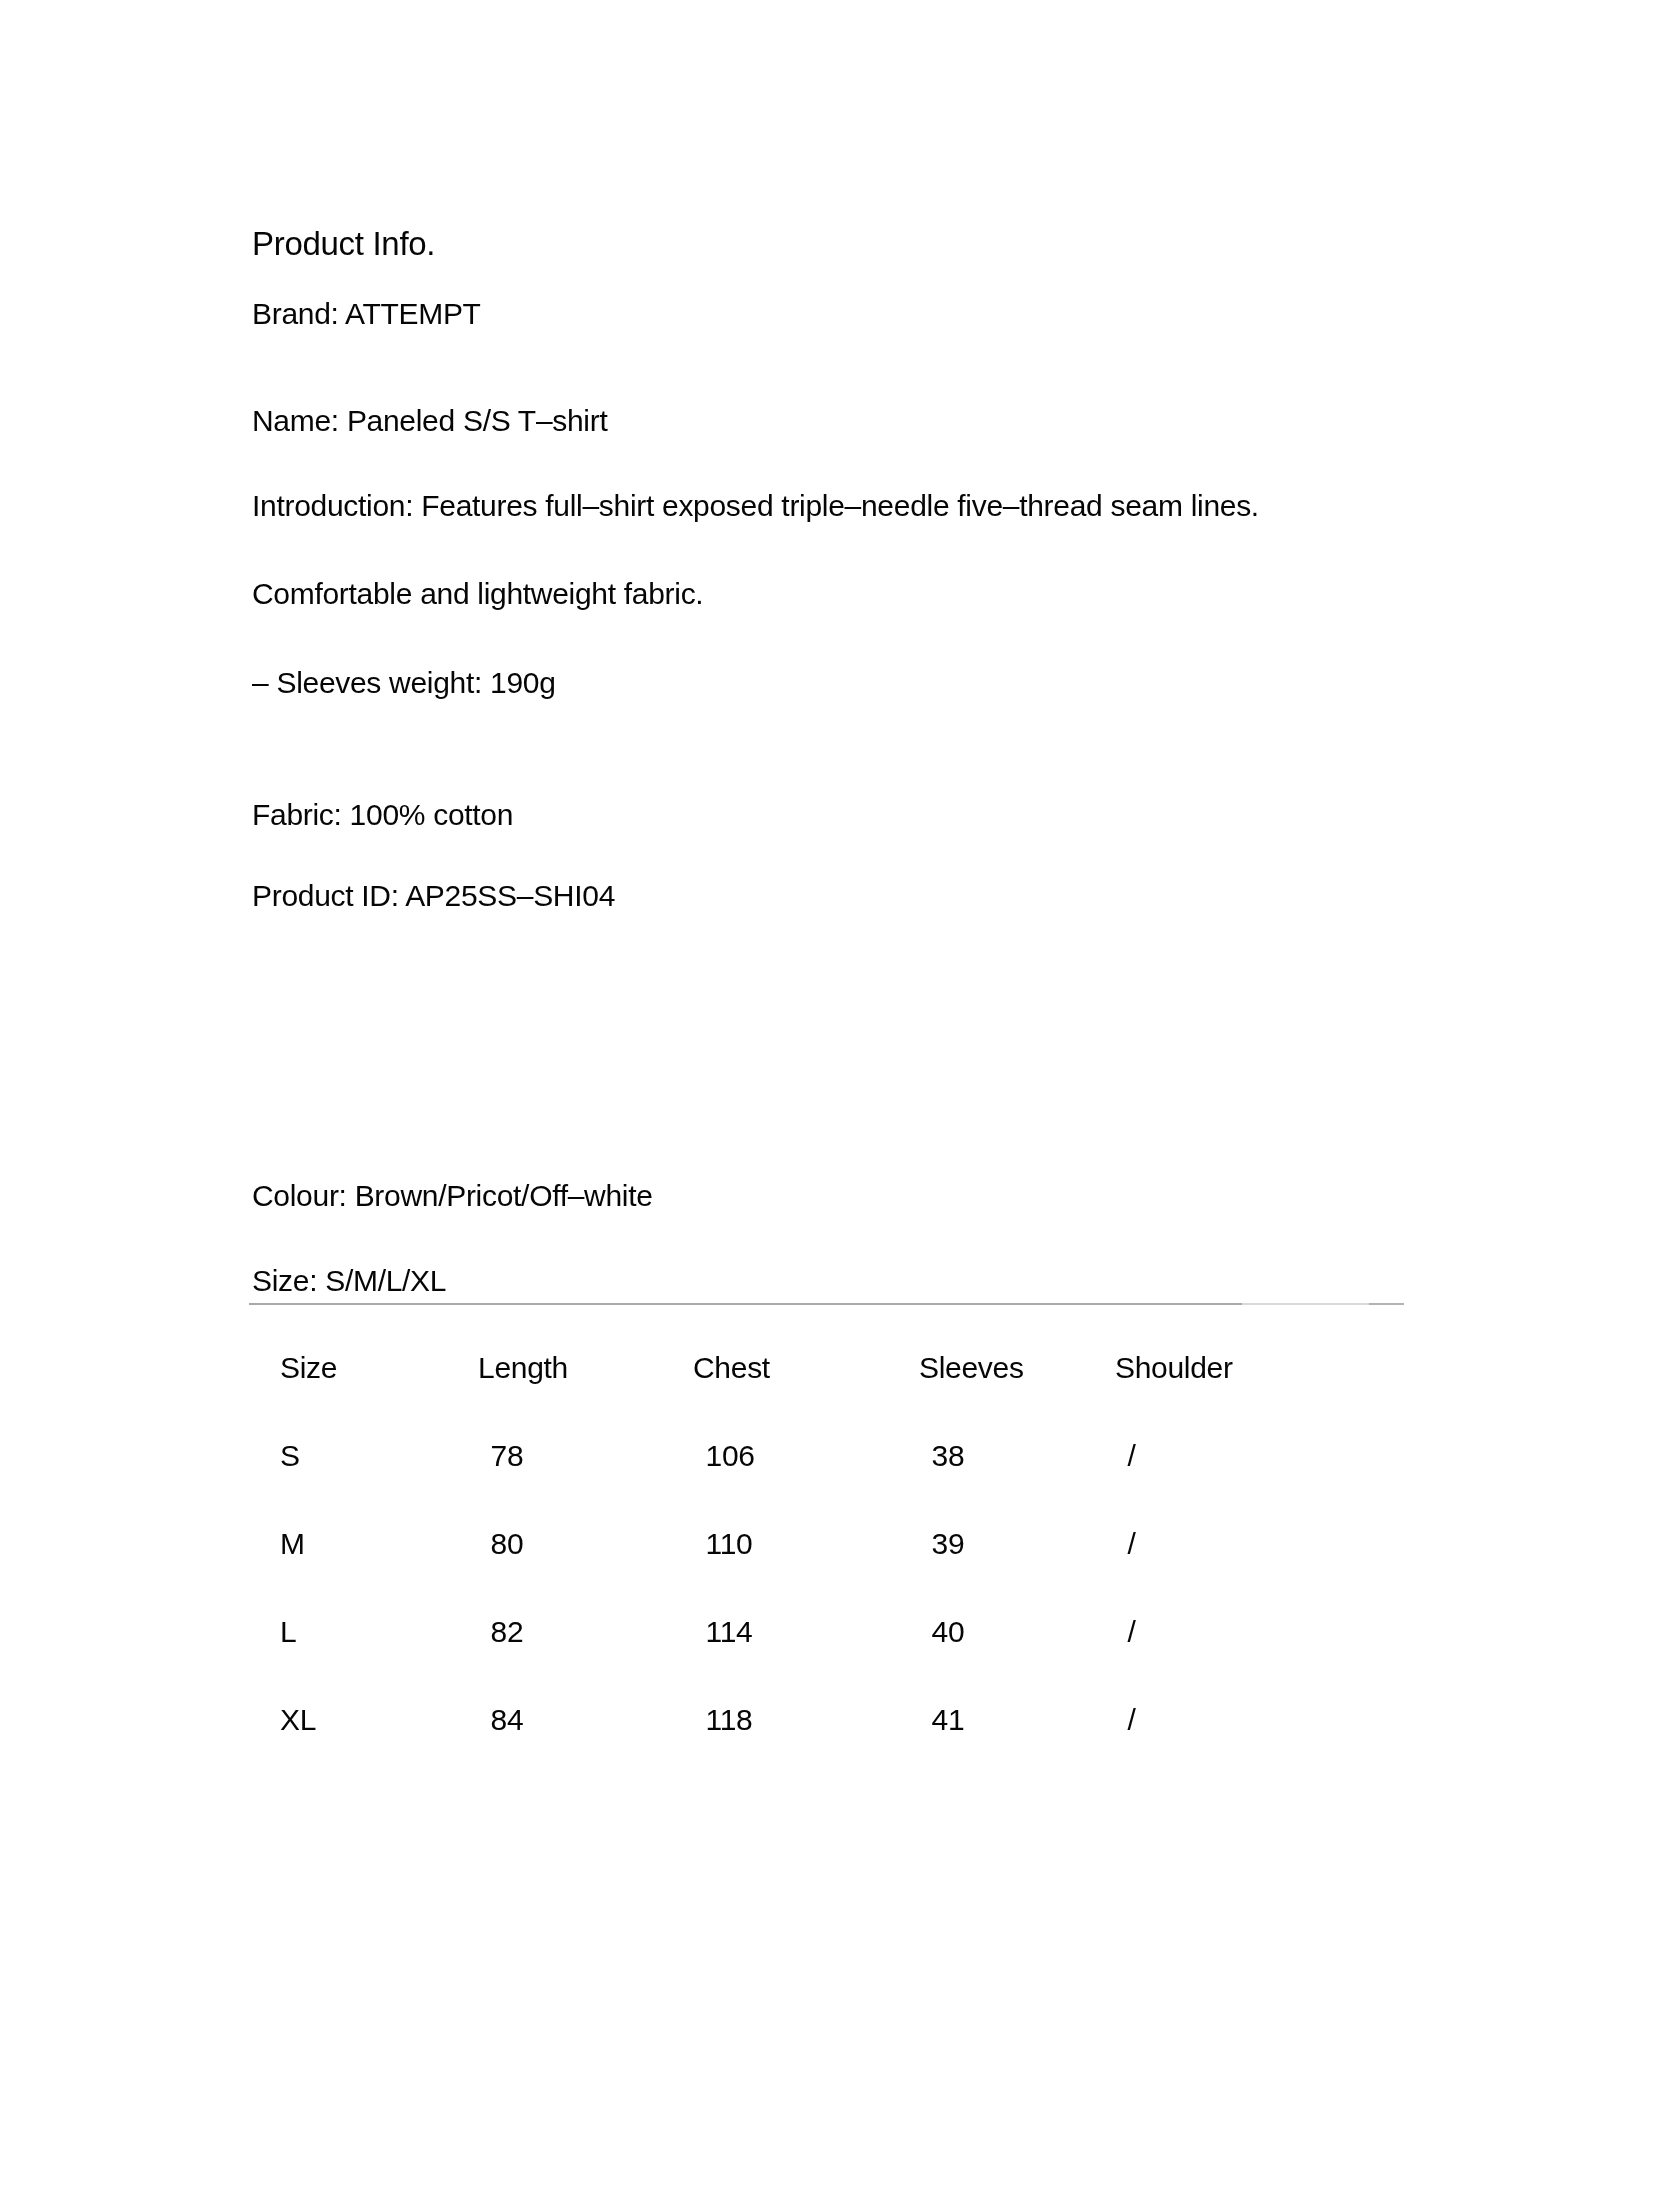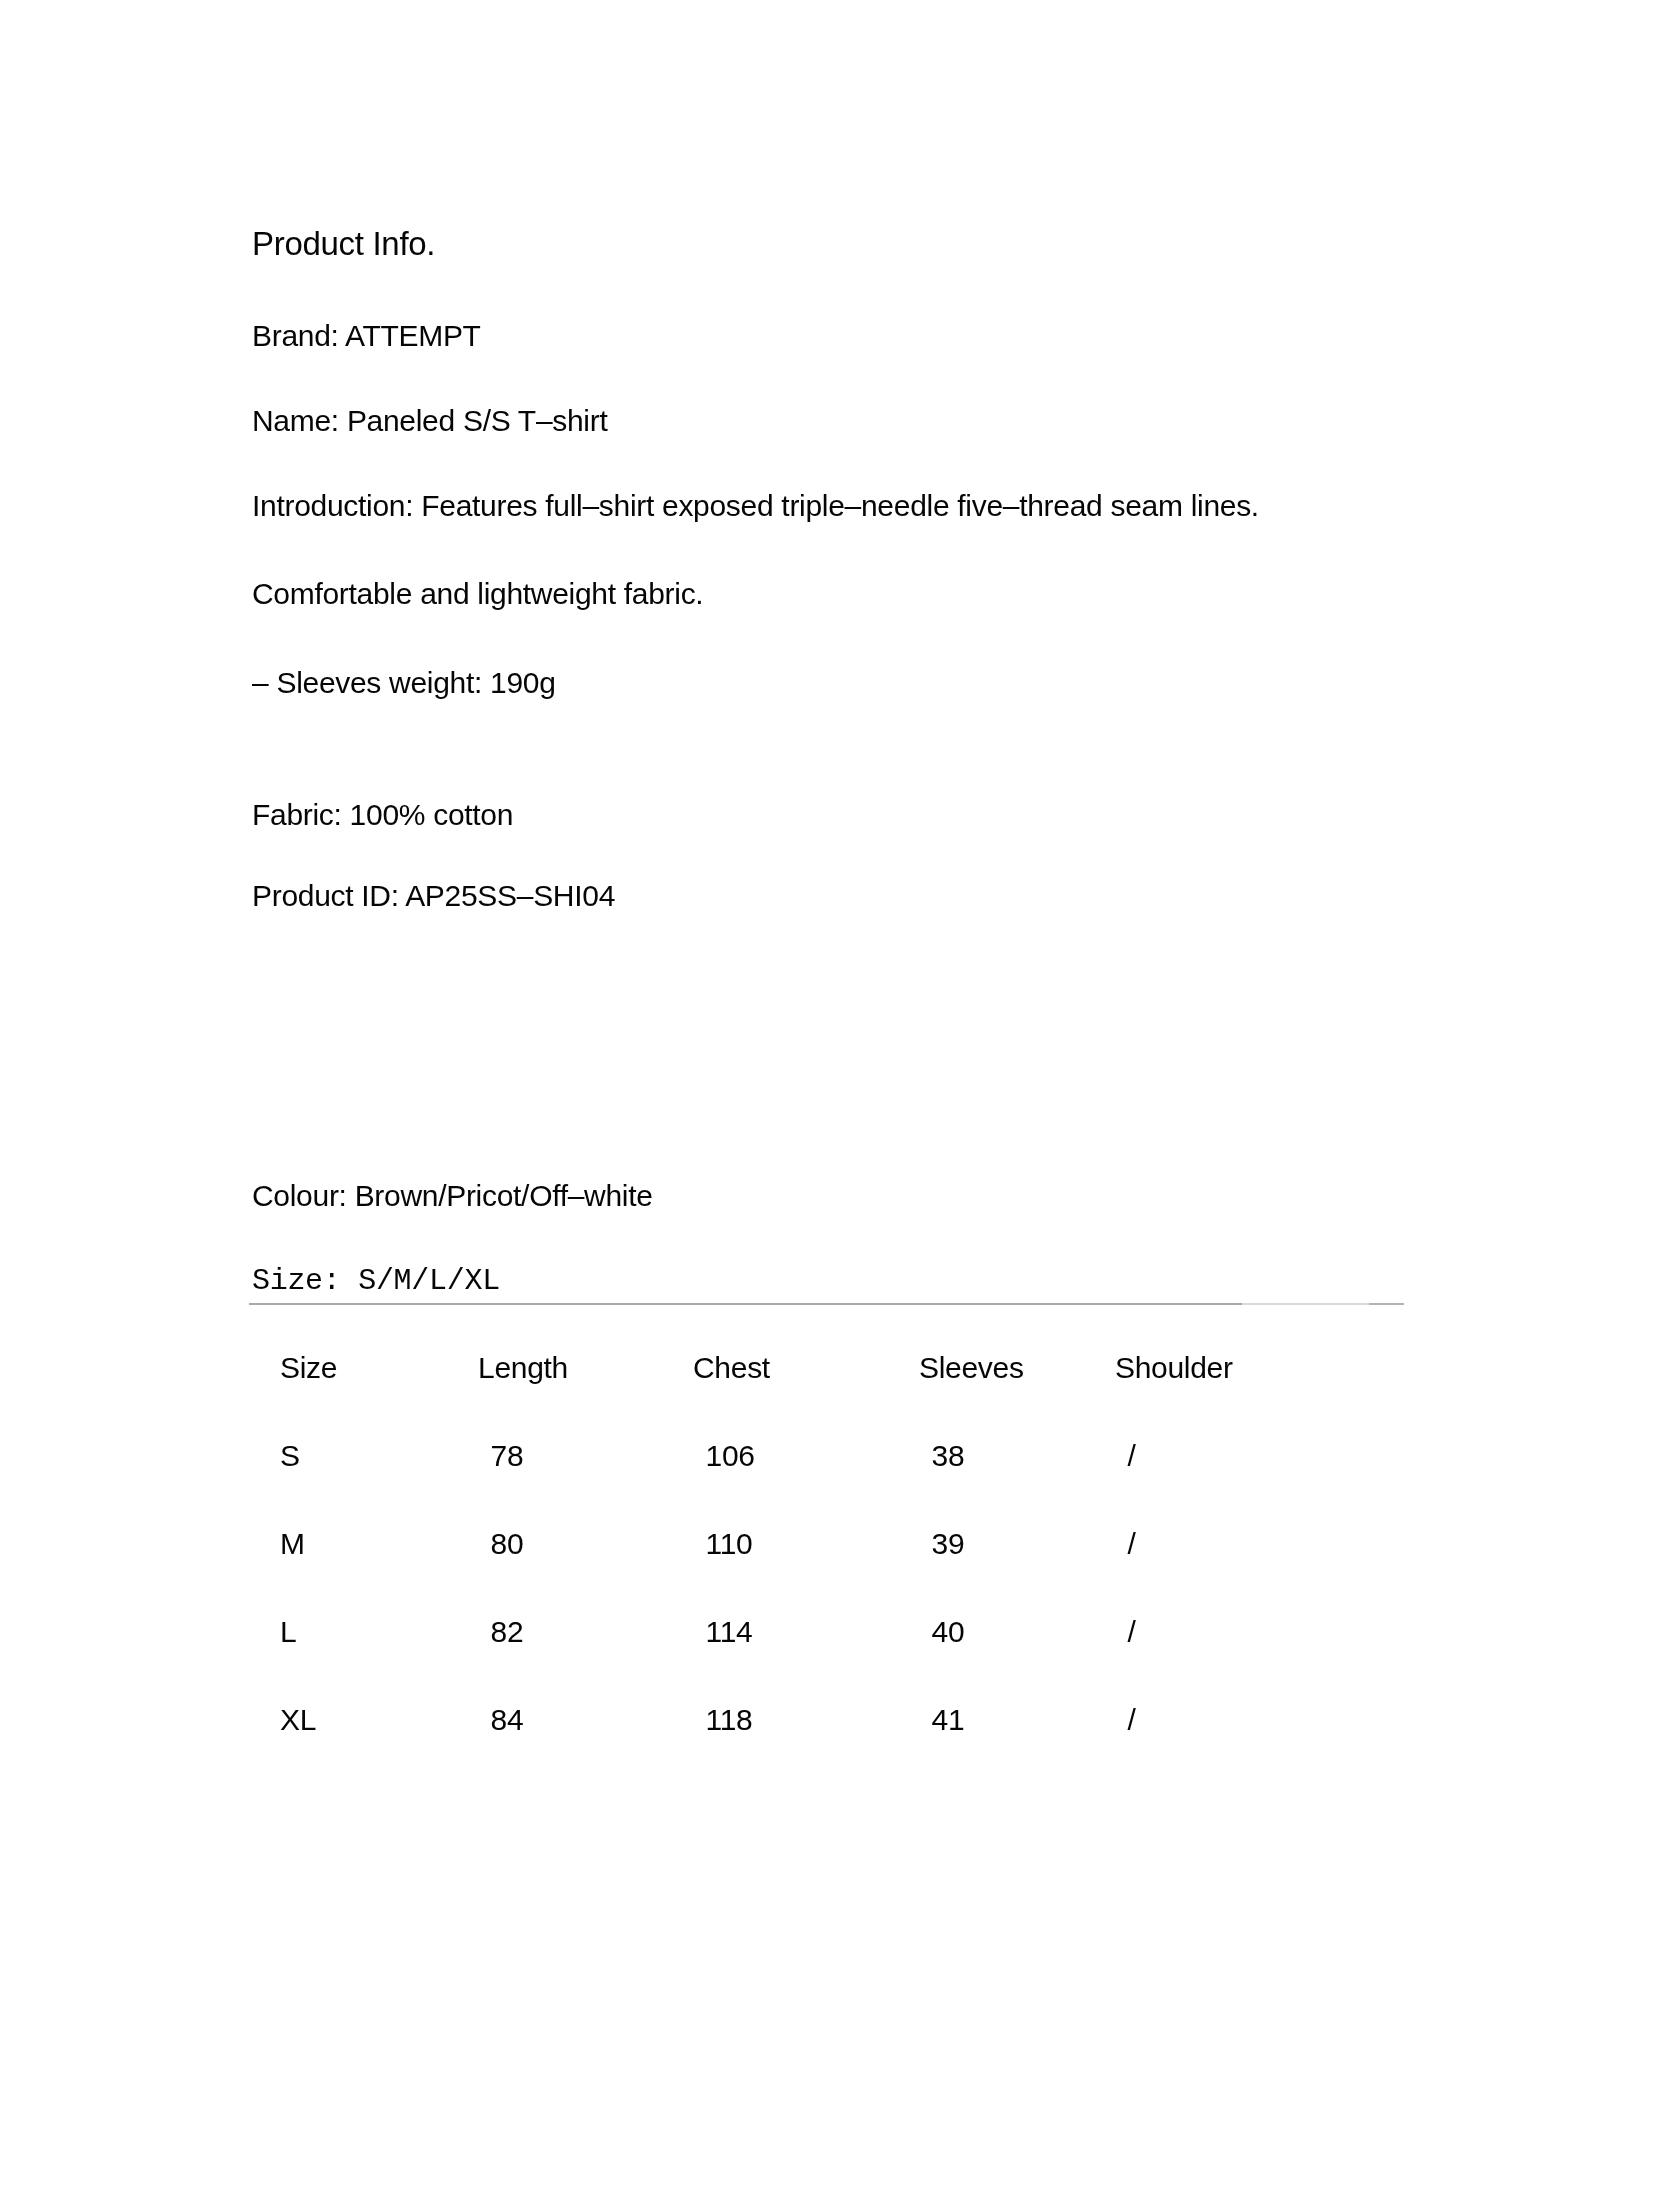--- a/index.html
+++ b/index.html
@@ -15,29 +15,29 @@
   }
   .txt {
     position: absolute;
     left: 252px;
     line-height: 1;
     letter-spacing: -0.3px;
     white-space: nowrap;
   }
   .title { top: 227px; font-size: 33px; font-weight: 400; }
   .body-line { font-size: 30px; }
-  .l-brand        { top: 321px; }
+  .l-brand        { top: 299px; }
   .l-name         { top: 406px; }
   .l-introduction { top: 491px; }
   .l-fabricfeel   { top: 579px; }
   .l-fabricweight { top: 668px; }
   .l-fabric       { top: 800px; }
   .l-productid    { top: 881px; }
   .l-colour       { top: 1181px; }
-  .l-size         { top: 1266px; font-family: Liberation Mono, monospace; }
+  .l-size         { top: 1266px; }
   .divider {
     position: absolute;
     left: 249px;
     top: 1303px;
     width: 1155px;
     height: 2.1px;
     background: linear-gradient(to right,
       var(--divider, #a9a9a9) 0%,  var(--divider, #a9a9a9) 86%,
       #d9d9d9 86%, #d9d9d9 97%,
       #b3b3b3 97%, #b3b3b3 100%);

